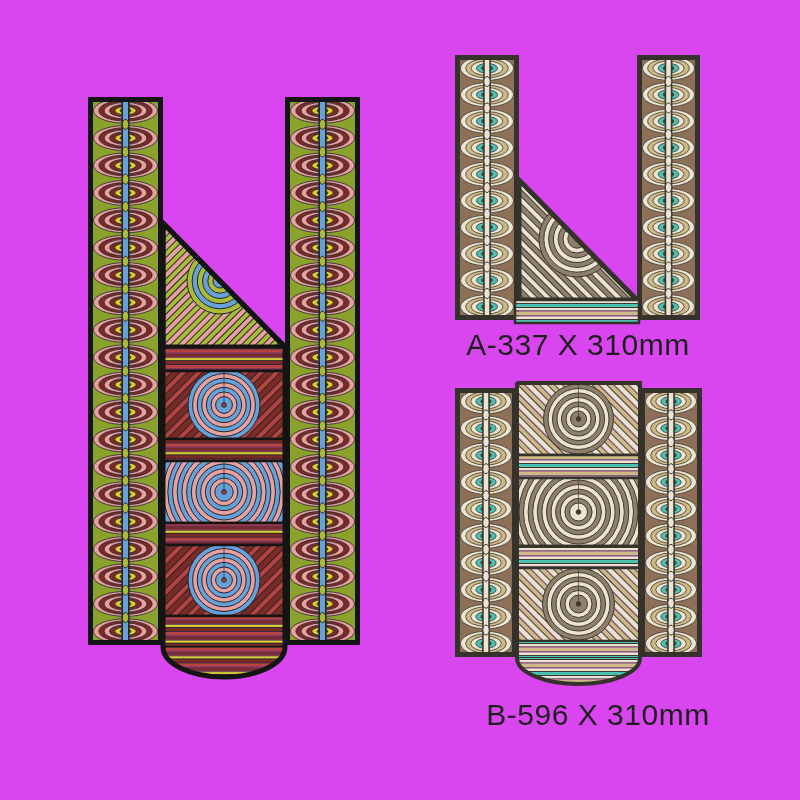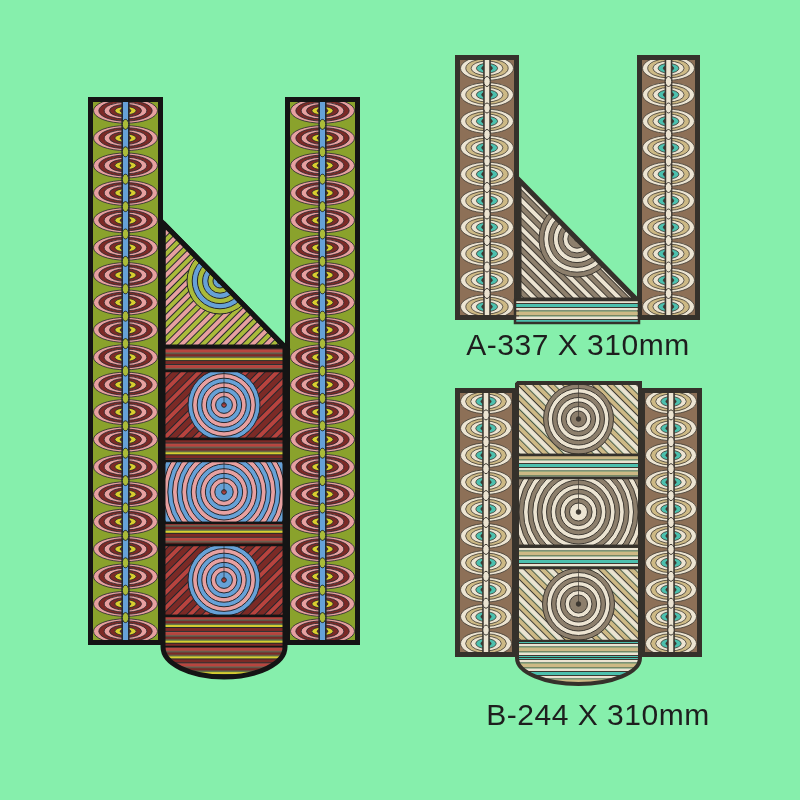--- a/index.html
+++ b/index.html
@@ -1,20 +1,20 @@
 <!DOCTYPE html>
 <html style="--label-color: #1e1e1e;"><head>
 <meta charset="utf-8">
 <style>
   html,body{margin:0;padding:0;}
   body{
     width:800px;height:800px;background:#ffffff;overflow:hidden;
     font-family:"Liberation Sans", sans-serif;
   }
-  .canvas{position:relative;width:800px;height:800px;background:#86efac;}
+  .canvas{position:relative;width:800px;height:800px;background:#d946ef;}
   #art{position:absolute;left:0;top:0;}
   .dim-label{
     position:absolute;
     transform:translateX(-50%);
     font-size:30px;
     letter-spacing:0.5px;
     color:var(--label-color,#1e1e1e);
     white-space:nowrap;
   }
   .label-a{left:578px;top:328px;}
@@ -776,14 +776,14 @@
           <ellipse cx="671" cy="522.5" rx="3.2" ry="5" fill="#ece4d2" stroke="#3d3831" stroke-width="1"></ellipse>
           <ellipse cx="671" cy="549.4" rx="3.2" ry="5" fill="#ece4d2" stroke="#3d3831" stroke-width="1"></ellipse>
           <ellipse cx="671" cy="576.3" rx="3.2" ry="5" fill="#ece4d2" stroke="#3d3831" stroke-width="1"></ellipse>
           <ellipse cx="671" cy="603.2" rx="3.2" ry="5" fill="#ece4d2" stroke="#3d3831" stroke-width="1"></ellipse>
           <ellipse cx="671" cy="630.1" rx="3.2" ry="5" fill="#ece4d2" stroke="#3d3831" stroke-width="1"></ellipse>
           <rect x="642.5" y="390.5" width="57" height="264" fill="none" stroke="#35312b" stroke-width="5"></rect>
         </svg>
       </g>
     </svg>
   <div class="dim-label label-a">A-337 X 310mm</div>
-  <div class="dim-label label-b">B-244 X 310mm</div>
+  <div class="dim-label label-b">B-596 X 310mm</div>
 </div>
 
 </body></html>

